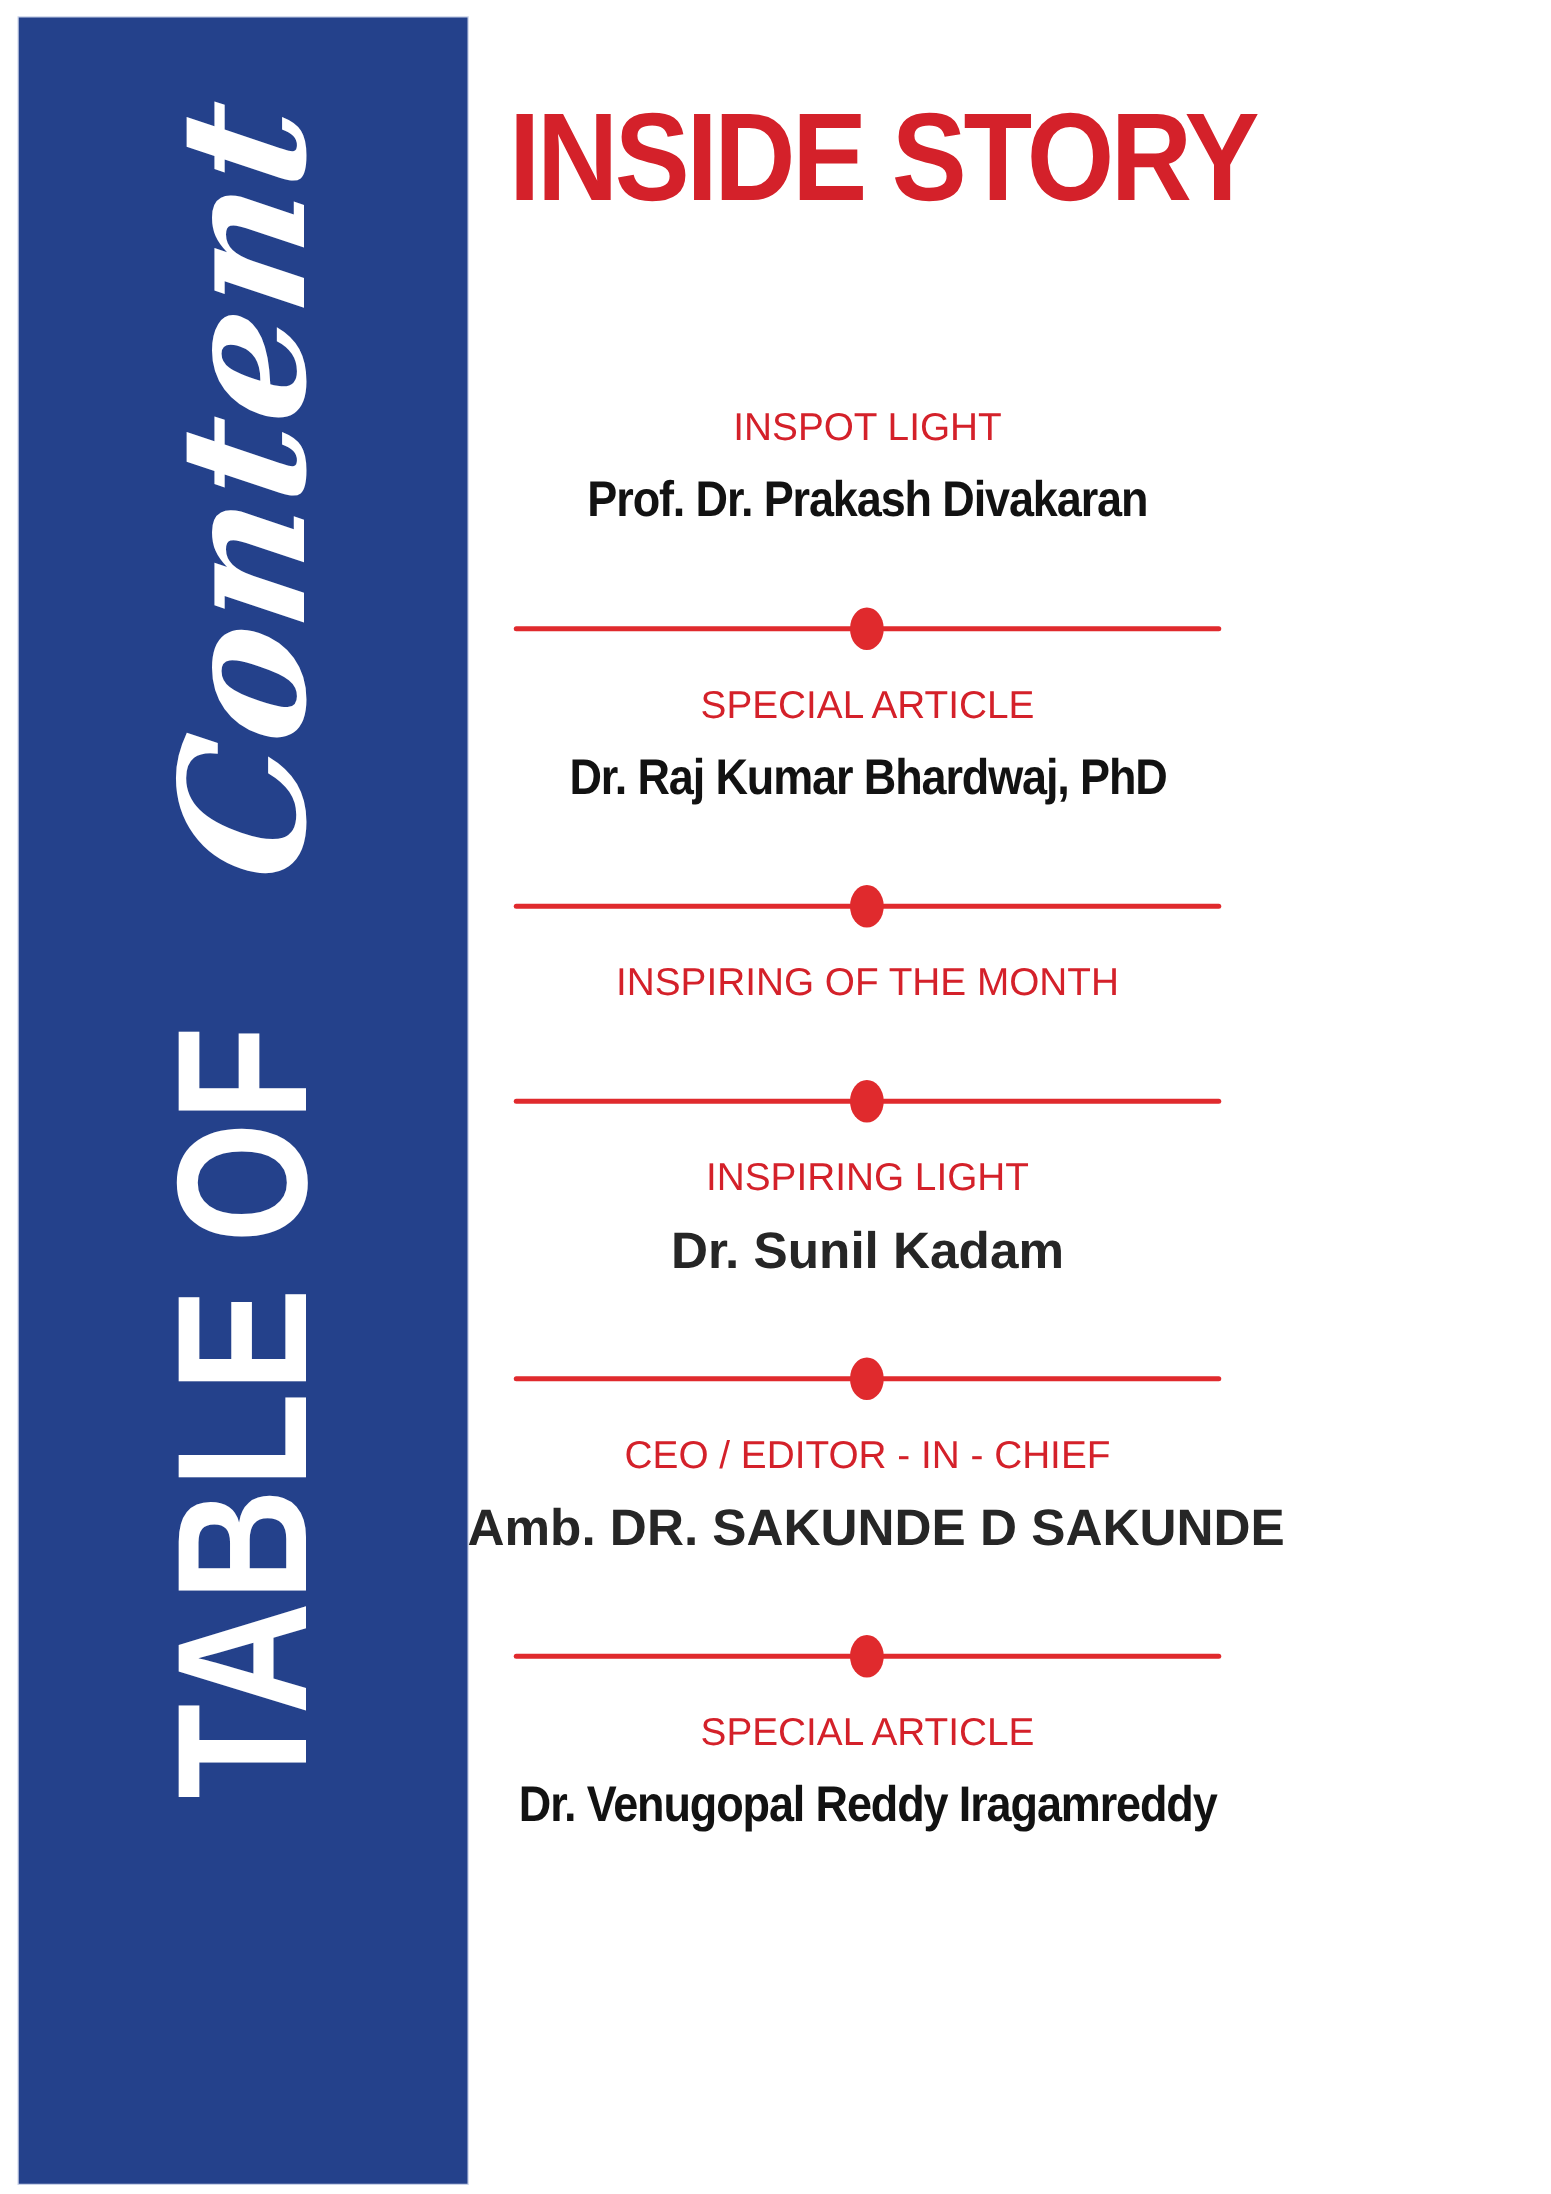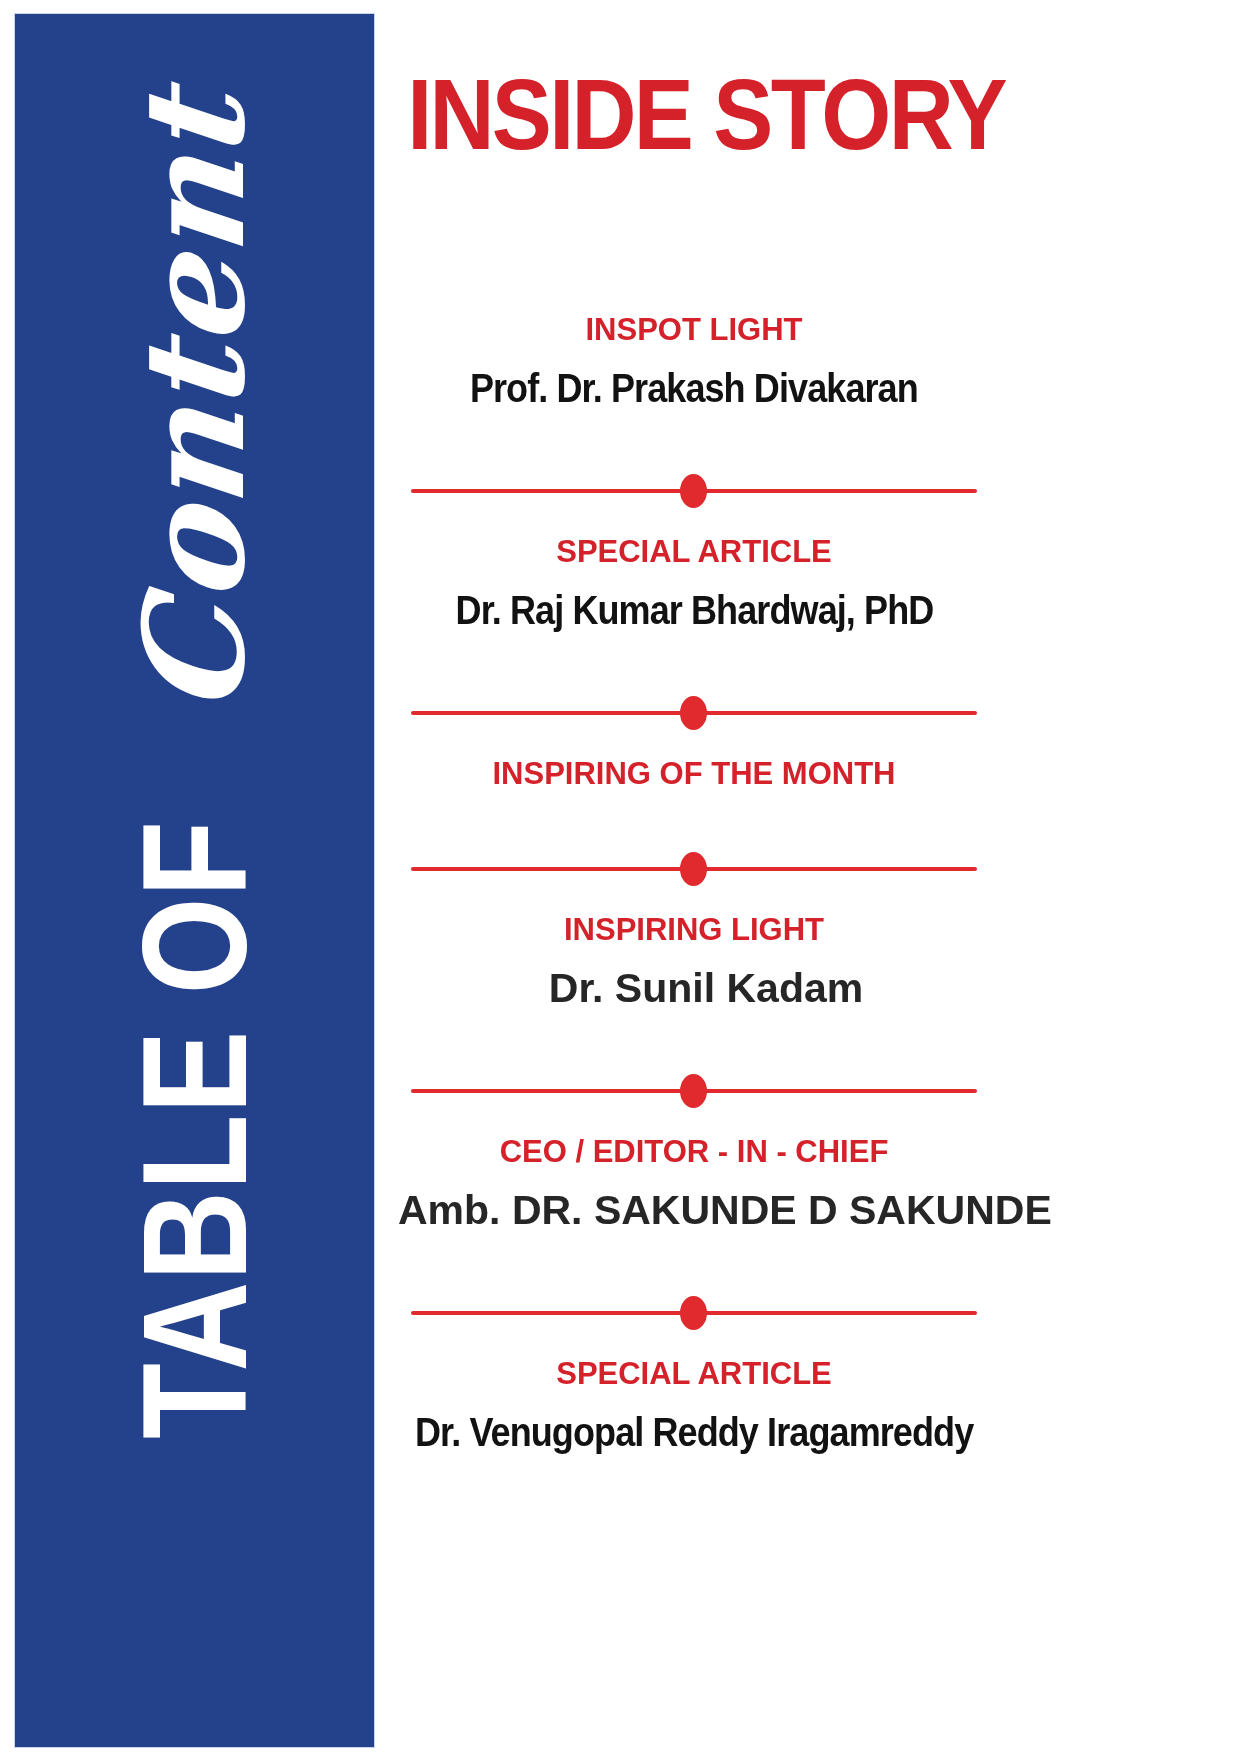--- a/index.html
+++ b/index.html
@@ -23,42 +23,42 @@
     letter-spacing:1px;transform:scaleX(0.84);transform-origin:center;
     line-height:1;
   }
   .banner-script{
     display:inline-block;color:#ffffff;
     font-family:"DejaVu Serif", serif;font-style:italic;font-weight:bold;
     font-size:138px;line-height:1;transform:skewX(-8deg);
   }
   
   .content{
-    position:absolute;left:374px;top:4px;width:640px;text-align:center;
+    position:absolute;left:374px;top:16px;width:640px;text-align:center;
   }
   .page-title{
     margin-top:58px;line-height:1.05;color:#D4212A;font-weight:bold;
     font-size:100px;letter-spacing:-3px;white-space:nowrap;
   }
   .page-title .squeeze{display:inline-block;transform:scaleX(0.9);transform-origin:center;}
   .section{margin:0;}
   .section.first{margin-top:145px;}
   .section-category{
-    color:#D4212A;font-weight:bold;font-size:31px;line-height:36px;
+    color:#D4212A;font-weight:normal;font-size:31px;line-height:36px;
     letter-spacing:0px;margin:0 0 14px 0;white-space:nowrap;
   }
   .section-name{
     color:#121212;font-weight:bold;font-size:40px;line-height:52px;margin:0;
   }
   .section-name .squeeze{
     display:inline-block;transform:scaleX(0.9);transform-origin:center;
     letter-spacing:-1px;
   }
   .section-name.nowrap{white-space:nowrap;}
-  .section-name.regular{font-size:41px;color:#262626;padding-left:24px;}
+  .section-name.regular{font-size:41px;color:#262626;}
   .section-name.regular .squeeze{transform:none;letter-spacing:0;}
   
   .divider{
     position:relative;width:566px;height:34px;margin:60px auto 26px auto;
   }
   .divider .line{
     position:absolute;left:0;right:0;top:50%;height:4px;margin-top:-2px;
     background:#E02A2D;border-radius:2px;
   }
   .divider .dot{

